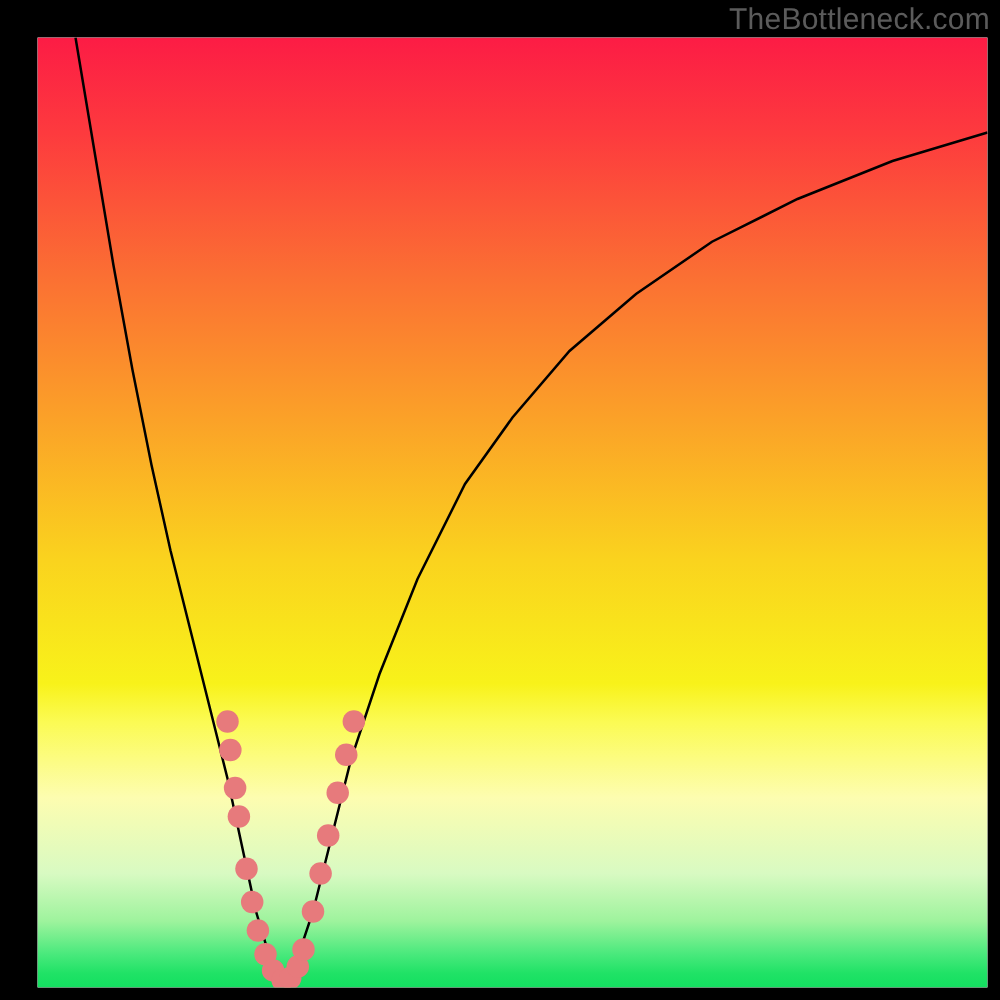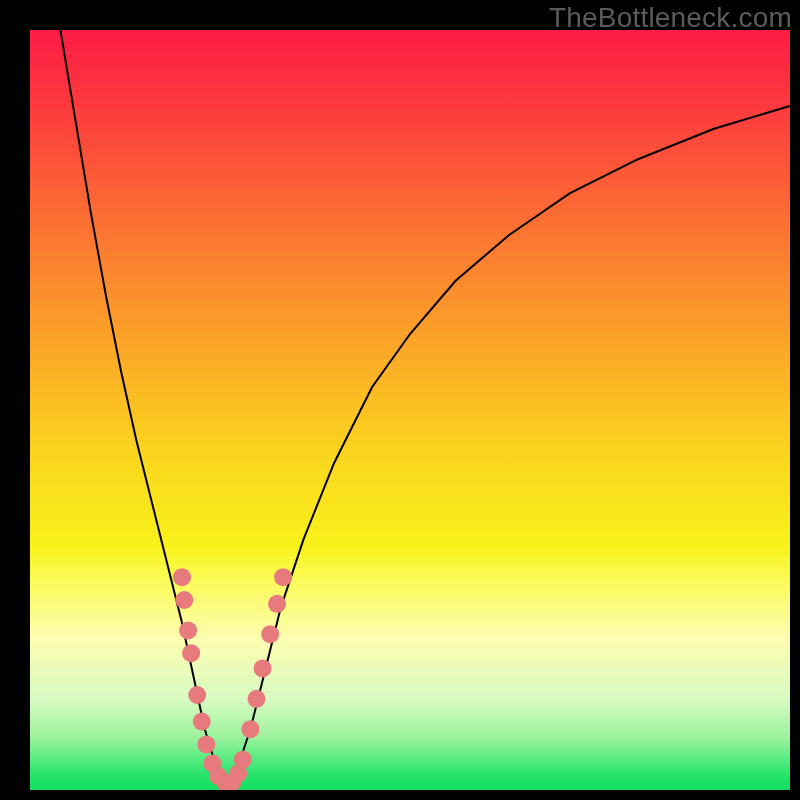--- a/index.html
+++ b/index.html
@@ -20,21 +20,21 @@
     position: absolute;
     background: #fff;
   }
   .gradient {
     position: absolute;
     inset: 0;
   }
   .watermark {
     position: absolute;
     color: #5b5b5b;
-    font-size: 28px;
+    font-size: 24px;
     font-weight: 400;
     top: 2px;
     right: 8px;
     letter-spacing: 0.2px;
   }
   svg.curve {
     position: absolute;
     inset: 0;
   }
 </style>

